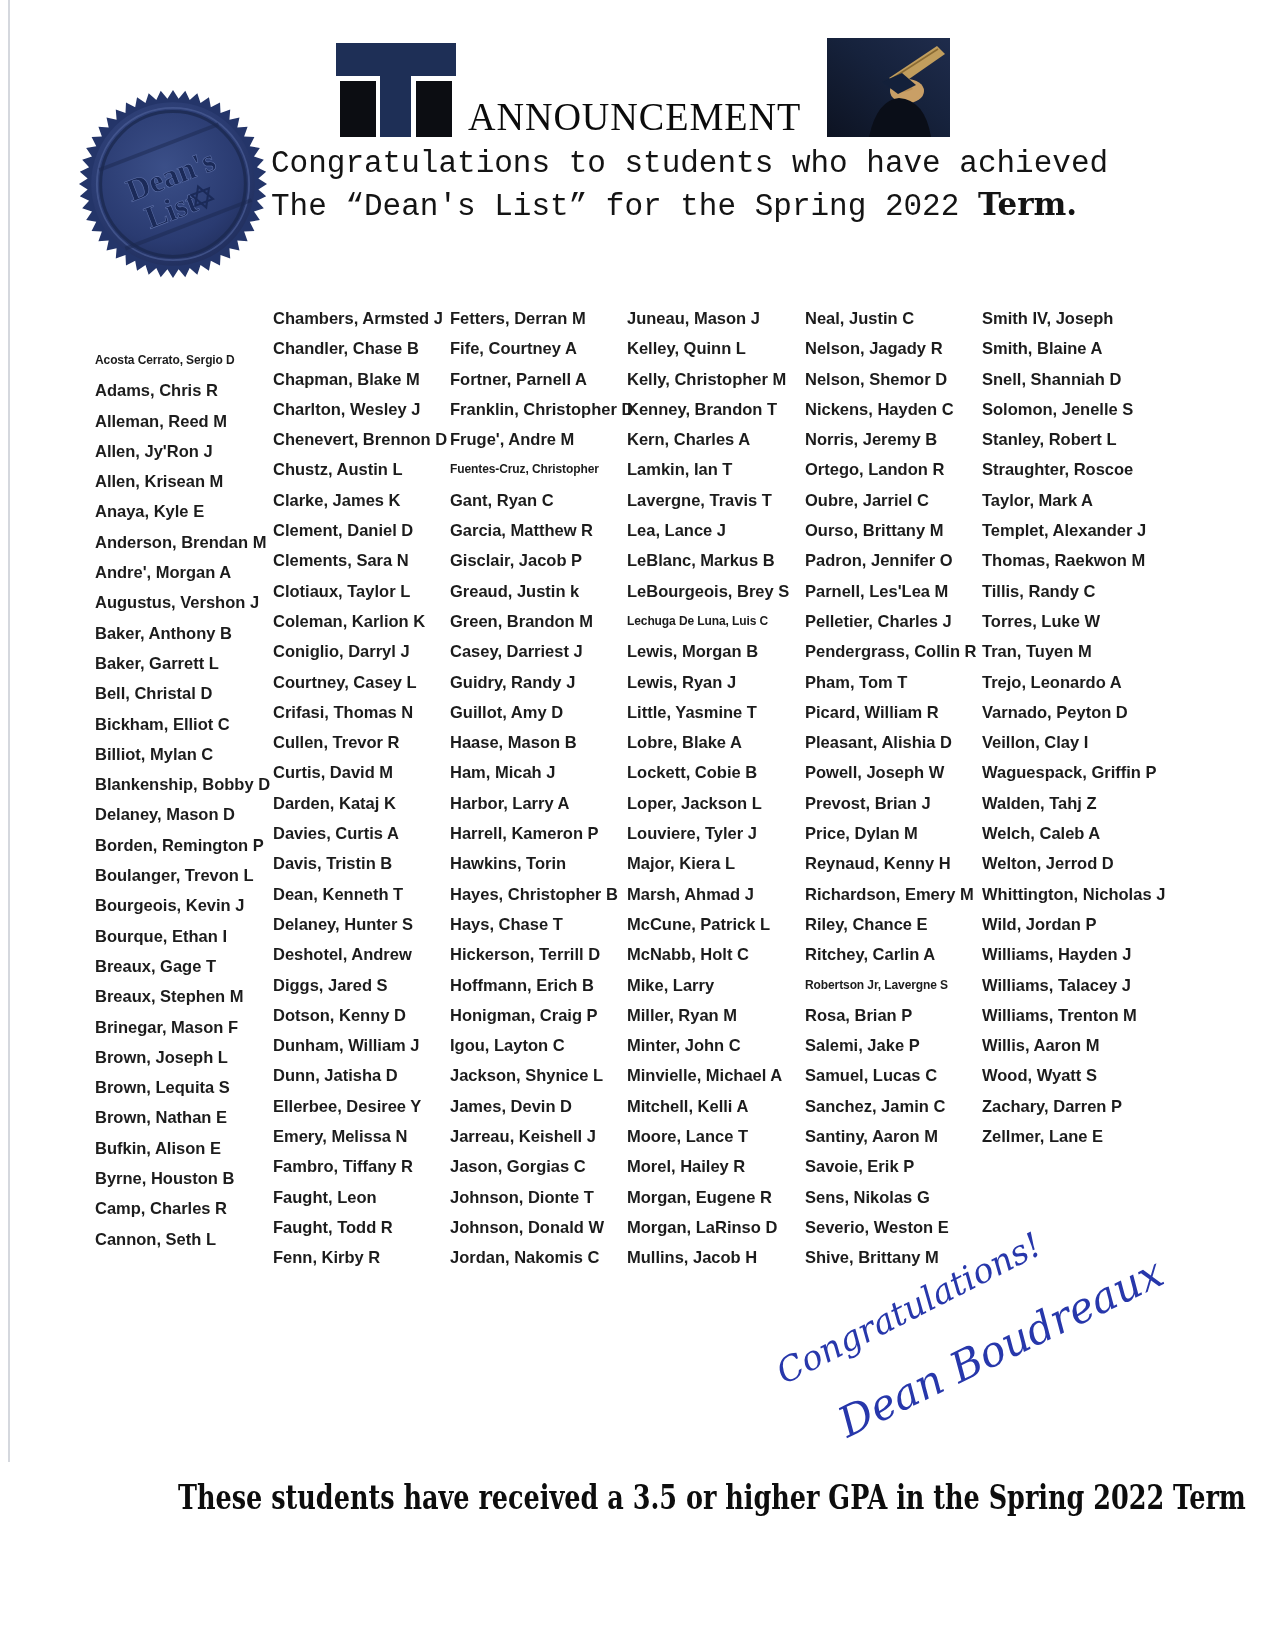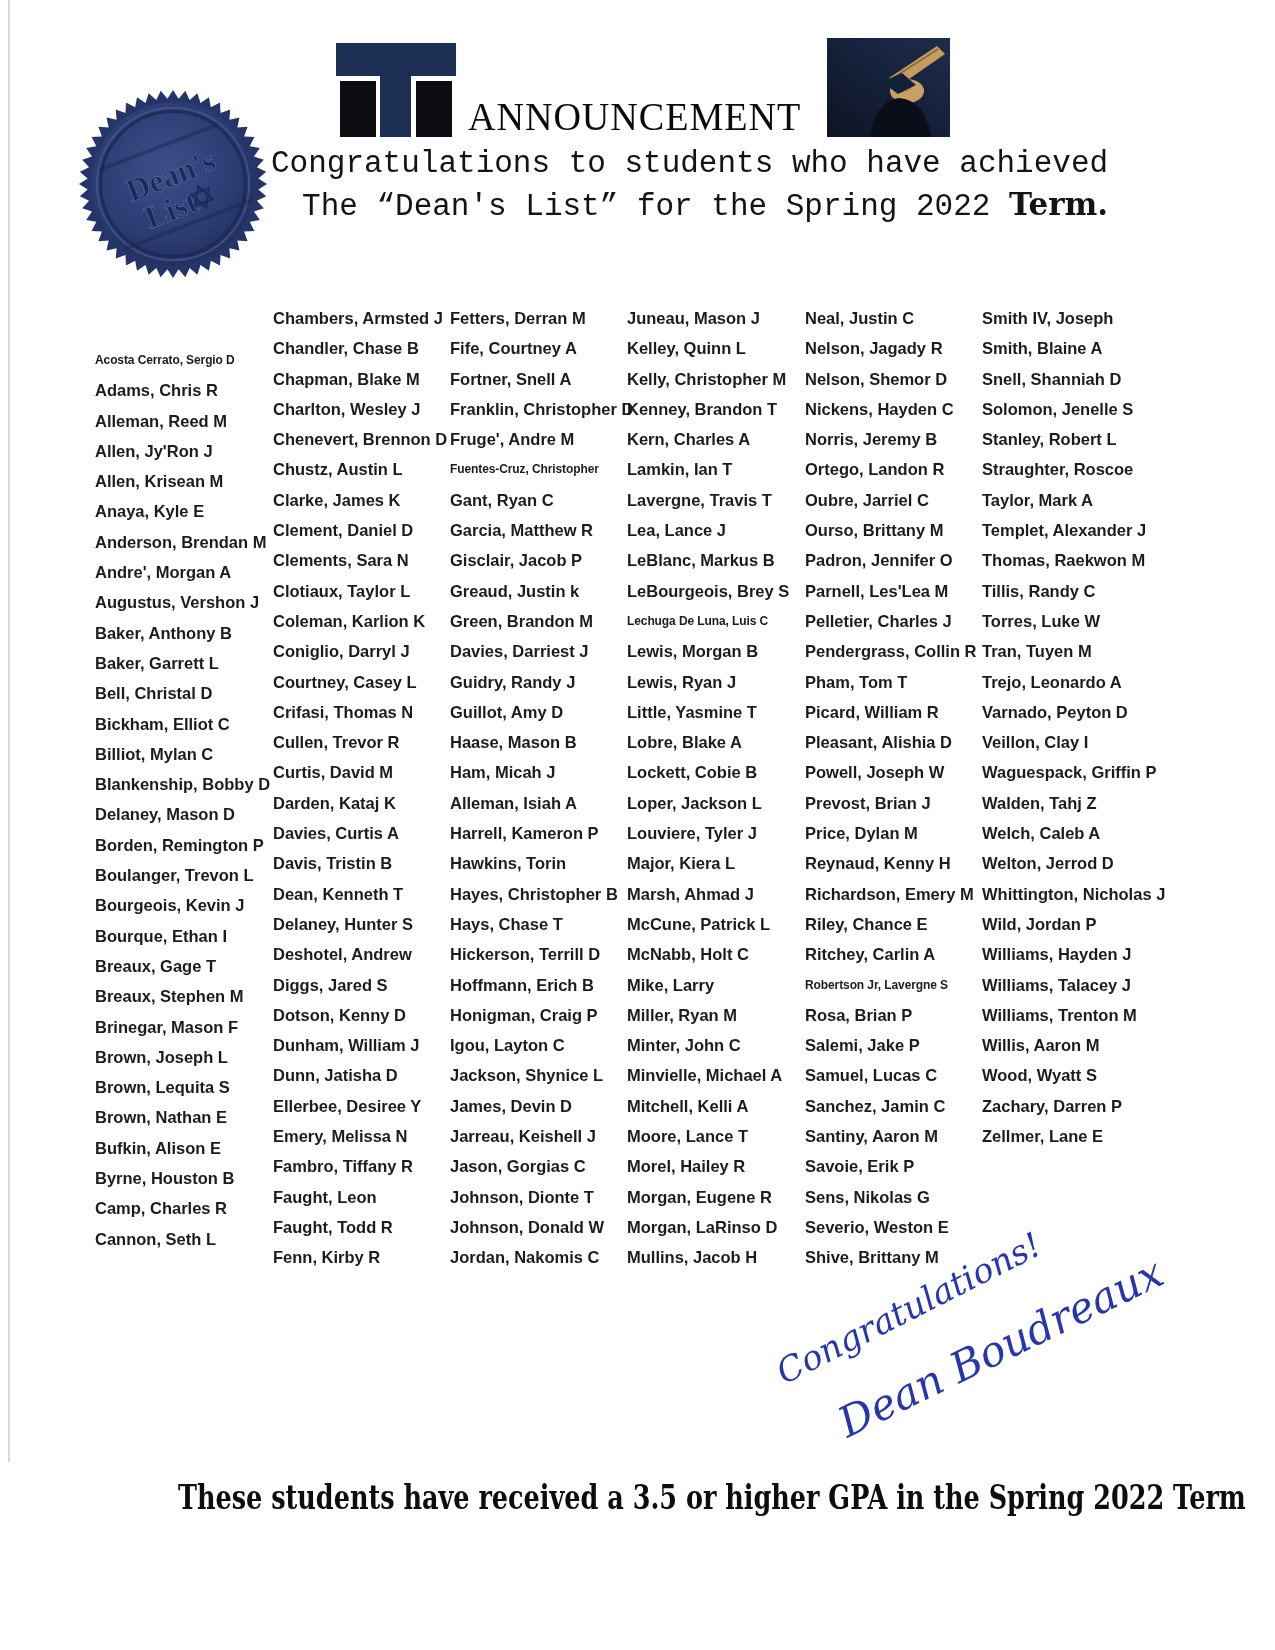--- a/index.html
+++ b/index.html
@@ -7,21 +7,21 @@
         font-family:"Liberation Sans",sans-serif;}
   .scan-line{position:absolute;left:8px;top:0;width:2px;height:1462px;background:#c7cbd3;opacity:.75;}
   .seal{position:absolute;left:78px;top:90px;width:190px;height:188px;}
   .seal text{font-family:"Liberation Serif",serif;font-weight:bold;fill:#1b2a58;}
   .tlogo{position:absolute;left:333px;top:40px;width:126px;height:101px;}
   .photo{position:absolute;left:827px;top:38px;width:123px;height:99px;}
   .announcement{position:absolute;left:468px;top:92px;font-family:"Liberation Serif",serif;
         font-size:41px;color:#0b0b0b;letter-spacing:1px;transform:scaleX(.93);
         transform-origin:left top;white-space:nowrap;}
   .congrats{position:absolute;left:271px;top:143px;font-family:"Liberation Mono","DejaVu Sans Mono",monospace;
-        font-size:31px;color:#141414;line-height:41px;white-space:nowrap;text-align:right;}
+        font-size:31px;color:#141414;line-height:41px;white-space:nowrap;}
   .term{font-family:"DejaVu Serif",serif;font-weight:bold;margin-top:44px;}
   .col{position:absolute;font-size:16.5px;color:#1c1c1c;font-weight:bold;}
   .name{line-height:30.3px;white-space:nowrap;}
   .name.cond{font-size:12px;letter-spacing:-.1px;}
   .sig{position:absolute;color:#2737ab;font-family:"DejaVu Serif",serif;font-style:italic;white-space:nowrap;}
   .sig1{left:788px;top:1352px;font-size:34px;transform:rotate(-27deg);transform-origin:left bottom;}
   .sig2{left:852px;top:1398px;font-size:42px;transform:rotate(-26deg);transform-origin:left bottom;}
   .footer{position:absolute;left:0;top:1477px;width:1275px;text-align:center;}
   .footer span{display:inline-block;font-family:"DejaVu Serif",serif;font-weight:bold;font-size:34px;
         color:#0d0d0d;transform:scaleX(.75);transform-origin:center;white-space:nowrap;}
@@ -151,35 +151,35 @@
       <div class="name">Ellerbee, Desiree Y</div>
       <div class="name">Emery, Melissa N</div>
       <div class="name">Fambro, Tiffany R</div>
       <div class="name">Faught, Leon</div>
       <div class="name">Faught, Todd R</div>
       <div class="name">Fenn, Kirby R</div>
     </div>
   <div class="col" style="left:450px;top:303px">
       <div class="name">Fetters, Derran M</div>
       <div class="name">Fife, Courtney A</div>
-      <div class="name">Fortner, Snell A</div>
+      <div class="name">Fortner, Parnell A</div>
       <div class="name">Franklin, Christopher D</div>
       <div class="name">Fruge', Andre M</div>
       <div class="name cond">Fuentes-Cruz, Christopher</div>
       <div class="name">Gant, Ryan C</div>
       <div class="name">Garcia, Matthew R</div>
       <div class="name">Gisclair, Jacob P</div>
       <div class="name">Greaud, Justin k</div>
       <div class="name">Green, Brandon M</div>
-      <div class="name">Davies, Darriest J</div>
+      <div class="name">Casey, Darriest J</div>
       <div class="name">Guidry, Randy J</div>
       <div class="name">Guillot, Amy D</div>
       <div class="name">Haase, Mason B</div>
       <div class="name">Ham, Micah J</div>
-      <div class="name">Alleman, Isiah A</div>
+      <div class="name">Harbor, Larry A</div>
       <div class="name">Harrell, Kameron P</div>
       <div class="name">Hawkins, Torin</div>
       <div class="name">Hayes, Christopher B</div>
       <div class="name">Hays, Chase T</div>
       <div class="name">Hickerson, Terrill D</div>
       <div class="name">Hoffmann, Erich B</div>
       <div class="name">Honigman, Craig P</div>
       <div class="name">Igou, Layton C</div>
       <div class="name">Jackson, Shynice L</div>
       <div class="name">James, Devin D</div>

